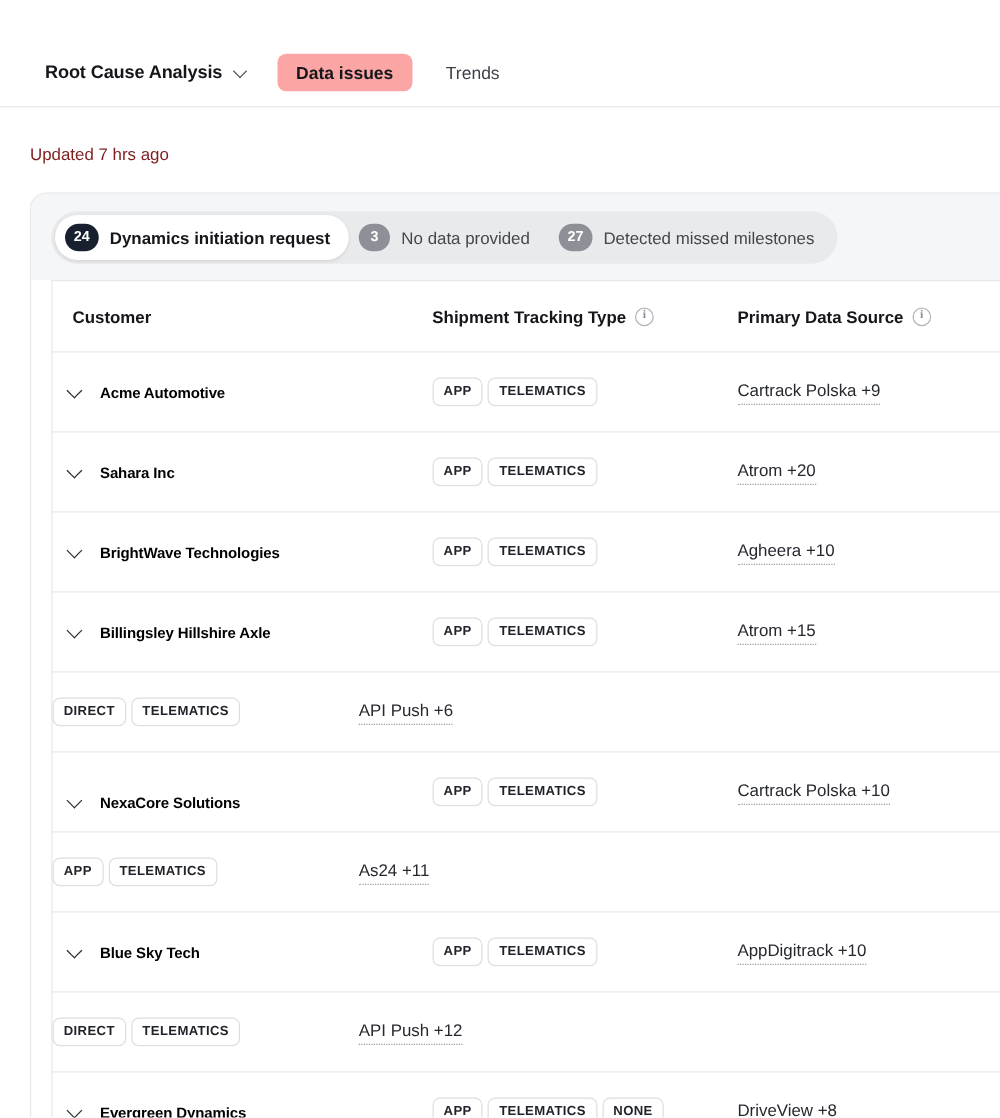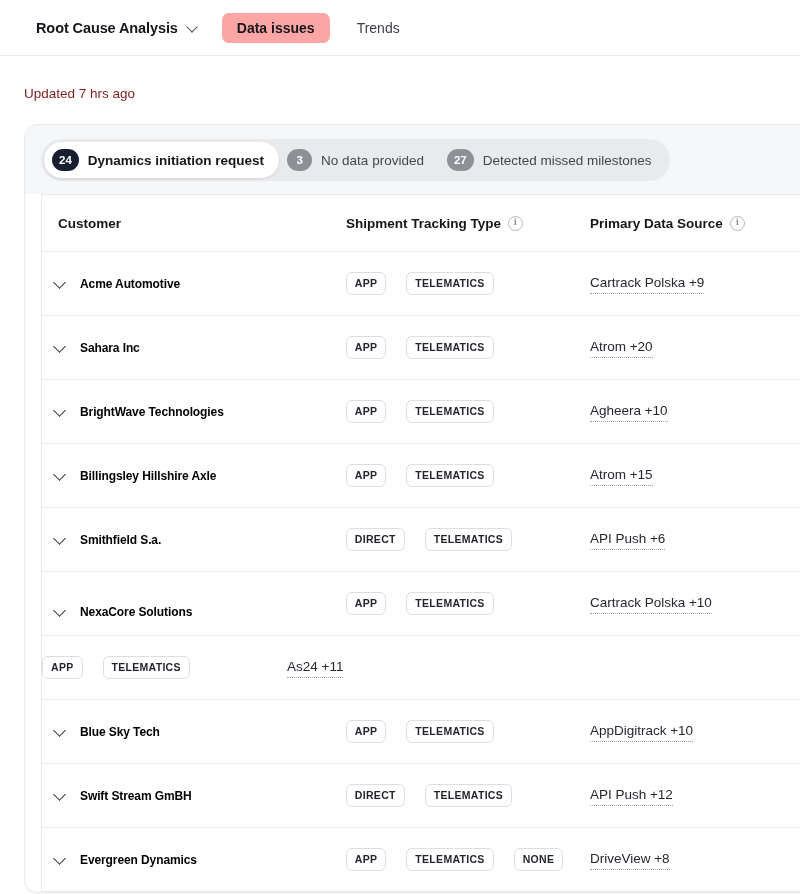--- a/index.html
+++ b/index.html
@@ -16,20 +16,21 @@
   
   .topbar {
     height: 56px;
     width: 100%;
     border-bottom: 1px solid #e8e9eb;
     display: flex;
     align-items: center;
     padding-left: 24px;
     gap: 4px;
     background: #ffffff;
+    margin-top: 30px;
   }
   .nav-dropdown {
     display: flex;
     align-items: center;
     gap: 9px;
     padding: 6px 12px;
     border-radius: 7px;
     cursor: pointer;
   }
   .nav-dropdown-label {
@@ -221,21 +222,21 @@
     border-right: 1.7px solid #2c2f35;
     border-bottom: 1.7px solid #2c2f35;
     transform: rotate(45deg);
   }
   .cust-name {
     font-size: 12px;
     font-weight: 700;
     color: #000000;
     letter-spacing: -0.1px;
   }
-  .tags { display: flex; align-items: center; gap: 20px; }
+  .tags { display: flex; align-items: center; gap: 4px; }
   .tag {
     border: 1px solid #dcdee1;
     border-radius: 6px;
     background: #ffffff;
     font-size: 10.5px;
     font-weight: 700;
     color: #1f2228;
     letter-spacing: 0.3px;
     padding: 5px 8px;
     line-height: 1;
@@ -345,24 +346,20 @@
             <span class="row-chev"></span>
             <span class="cust-name">Billingsley Hillshire Axle</span>
           </div>
           <div class="col-tracking tags">
             <span class="tag">APP</span>
             <span class="tag">TELEMATICS</span>
           </div>
           <div class="col-source"><span class="src-val">Atrom +15</span></div>
         </div>
         <div class="trow">
-          <div class="col-customer cust-cell" style="padding-left: 0px;">
-            <span class="row-chev"></span>
-            <span class="cust-name">Smithfield S.a.</span>
-          </div>
           <div class="col-tracking tags">
             <span class="tag">DIRECT</span>
             <span class="tag">TELEMATICS</span>
           </div>
           <div class="col-source"><span class="src-val">API Push +6</span></div>
         </div>
         <div class="trow">
           <div class="col-customer cust-cell" style="padding-left: 0px; margin-top: 16px;">
             <span class="row-chev"></span>
             <span class="cust-name">NexaCore Solutions</span>
@@ -385,24 +382,20 @@
             <span class="row-chev"></span>
             <span class="cust-name">Blue Sky Tech</span>
           </div>
           <div class="col-tracking tags">
             <span class="tag">APP</span>
             <span class="tag">TELEMATICS</span>
           </div>
           <div class="col-source"><span class="src-val">AppDigitrack +10</span></div>
         </div>
         <div class="trow">
-          <div class="col-customer cust-cell" style="padding-left: 0px;">
-            <span class="row-chev"></span>
-            <span class="cust-name">Swift Stream GmBH</span>
-          </div>
           <div class="col-tracking tags">
             <span class="tag">DIRECT</span>
             <span class="tag">TELEMATICS</span>
           </div>
           <div class="col-source"><span class="src-val">API Push +12</span></div>
         </div>
         <div class="trow">
           <div class="col-customer cust-cell" style="padding-left: 0px;">
             <span class="row-chev"></span>
             <span class="cust-name">Evergreen Dynamics</span>

